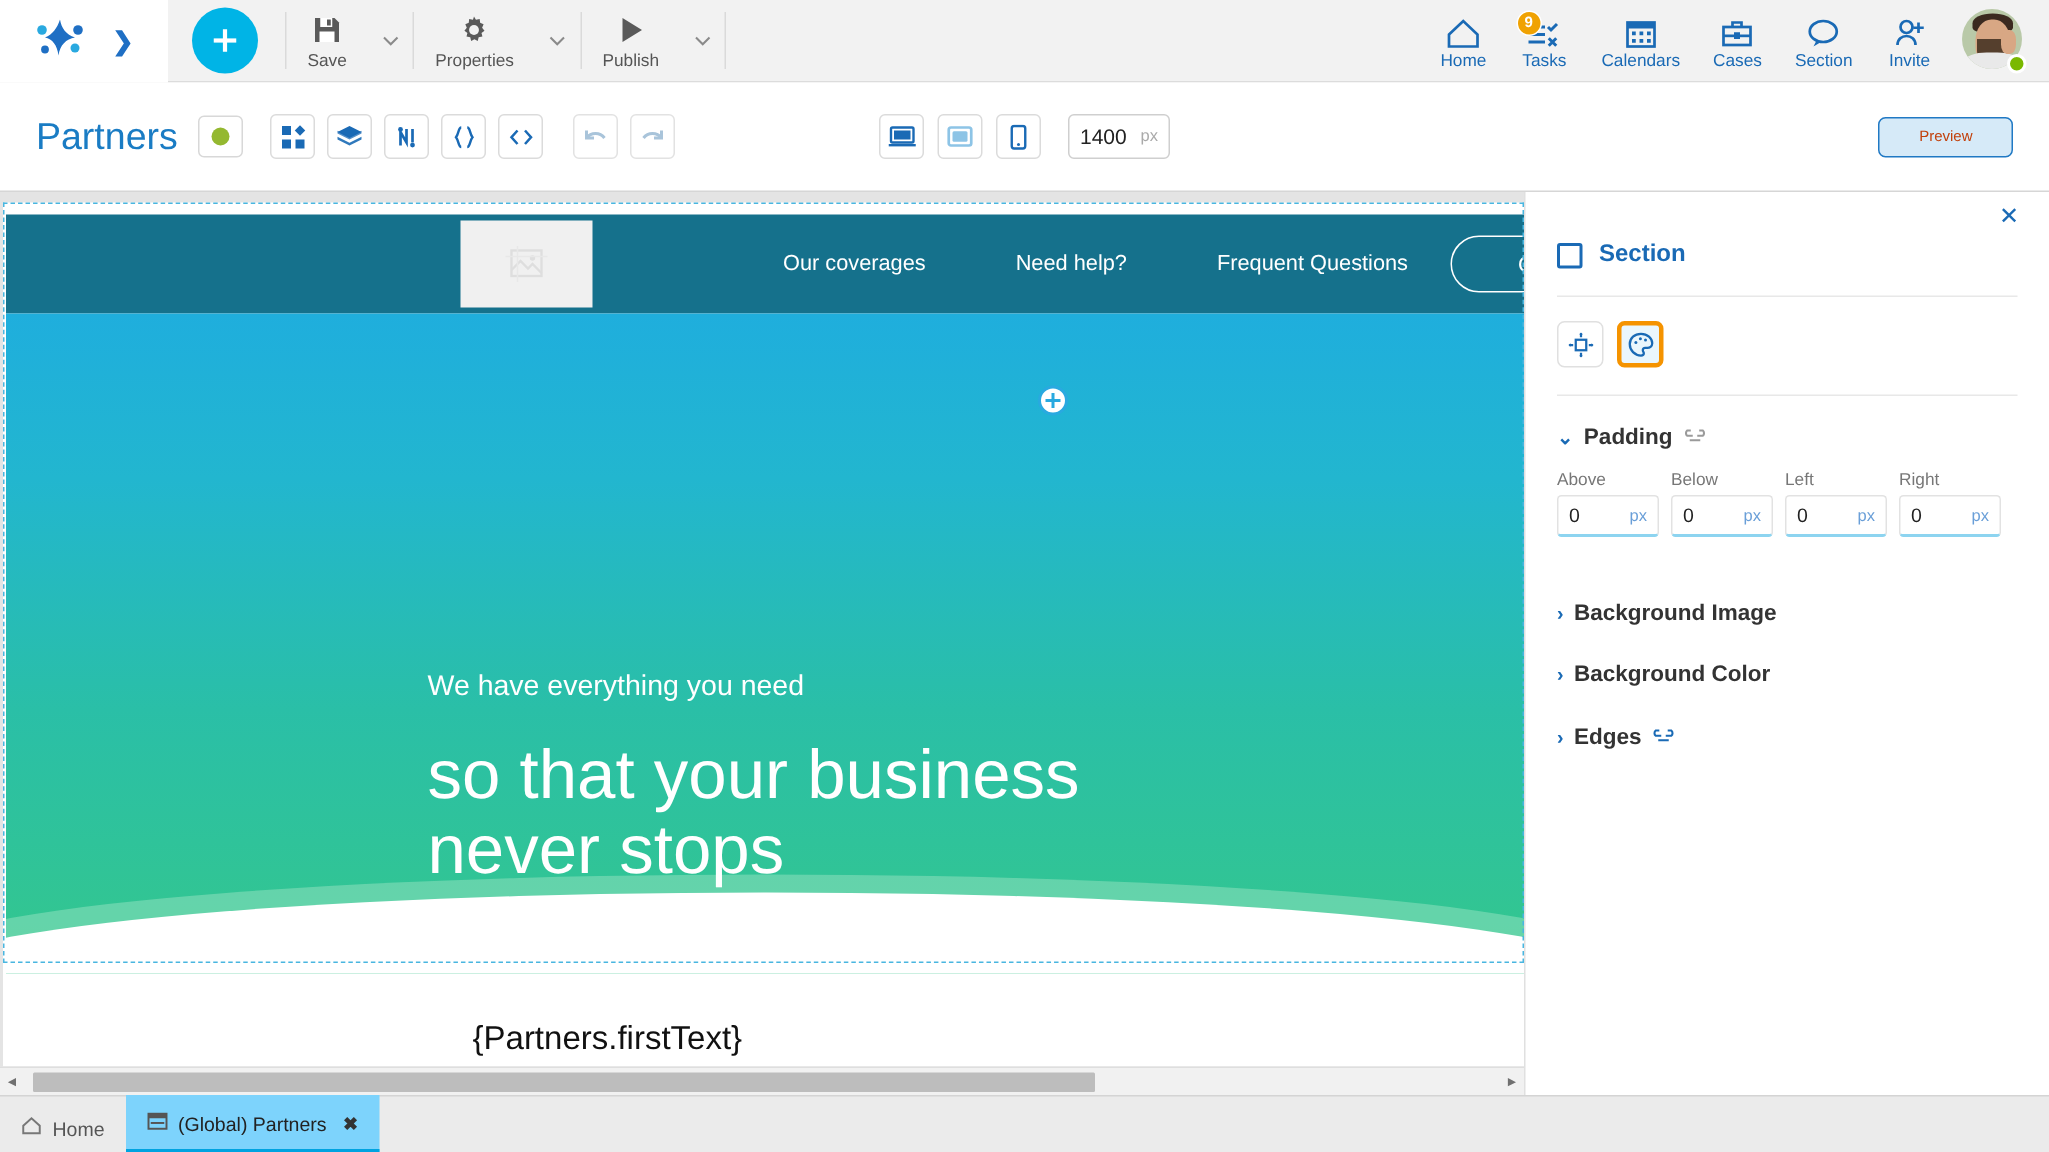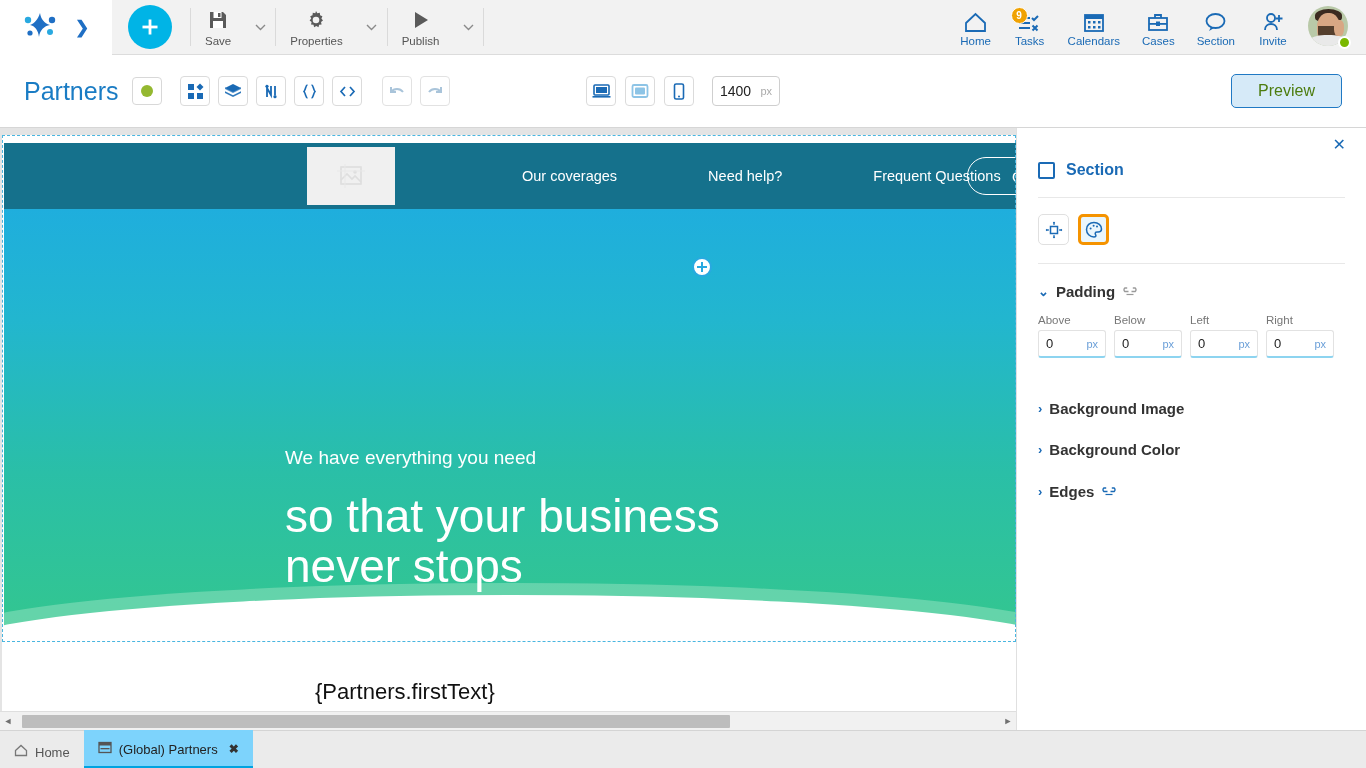--- a/index.html
+++ b/index.html
@@ -113,21 +113,21 @@
     width: 68px; height: 30px; border: 1px solid #cfcfcf; border-radius: 4px;
     background: #fff; display: flex; align-items: center; padding: 0 7px;
     margin-left: 9px; cursor: text;
   }
   .width-val { font-size: 14px; color: #222; }
   .width-unit { font-size: 11px; color: #aaa; margin-left: auto; }
 
   .preview-btn {
     position: absolute; right: 24px;
     padding: 7px 26px; border: 1px solid #2079c4; border-radius: 5px;
-    background: #d6eaf8; color: #4d7c0f; font-size: 16px; cursor: pointer;
+    background: #d6eaf8; color: #c2410c; font-size: 10px; cursor: pointer;
   }
 
   
   .canvas-area {
     position: absolute; top: 128px; left: 0; width: 1016px; height: 602px;
     background: #e4e4e4; overflow: hidden;
   }
   .page-frame {
     position: absolute; top: 7px; left: 2px; width: 1014px; height: 576px;
     background: #fff; overflow: hidden;
@@ -150,21 +150,21 @@
 
   
   .site-header {
     position: absolute; top: 8px; left: 2px; width: 1014px; height: 66px;
     background: #15718c; display: flex; align-items: center;
   }
   .img-ph {
     width: 88px; height: 58px; background: #f0f0f0; margin-left: 303px;
     display: flex; align-items: center; justify-content: center;
   }
-  .site-nav { display: flex; align-items: center; margin-left: 127px; gap: 91px; }
+  .site-nav { display: flex; align-items: center; margin-left: 127px; gap: 60px; }
   .site-nav a { color: #fff; font-size: 14.5px; text-decoration: none; white-space: nowrap; cursor: pointer; }
   .cta-btn {
     position: absolute; left: 963px; top: 14px; width: 150px; height: 38px;
     border: 1.5px solid #fff; border-radius: 19px; color: #fff;
     font-size: 15px; display: flex; align-items: center; padding-left: 44px;
     overflow: hidden; white-space: nowrap; cursor: pointer;
   }
 
   
   .hero {

